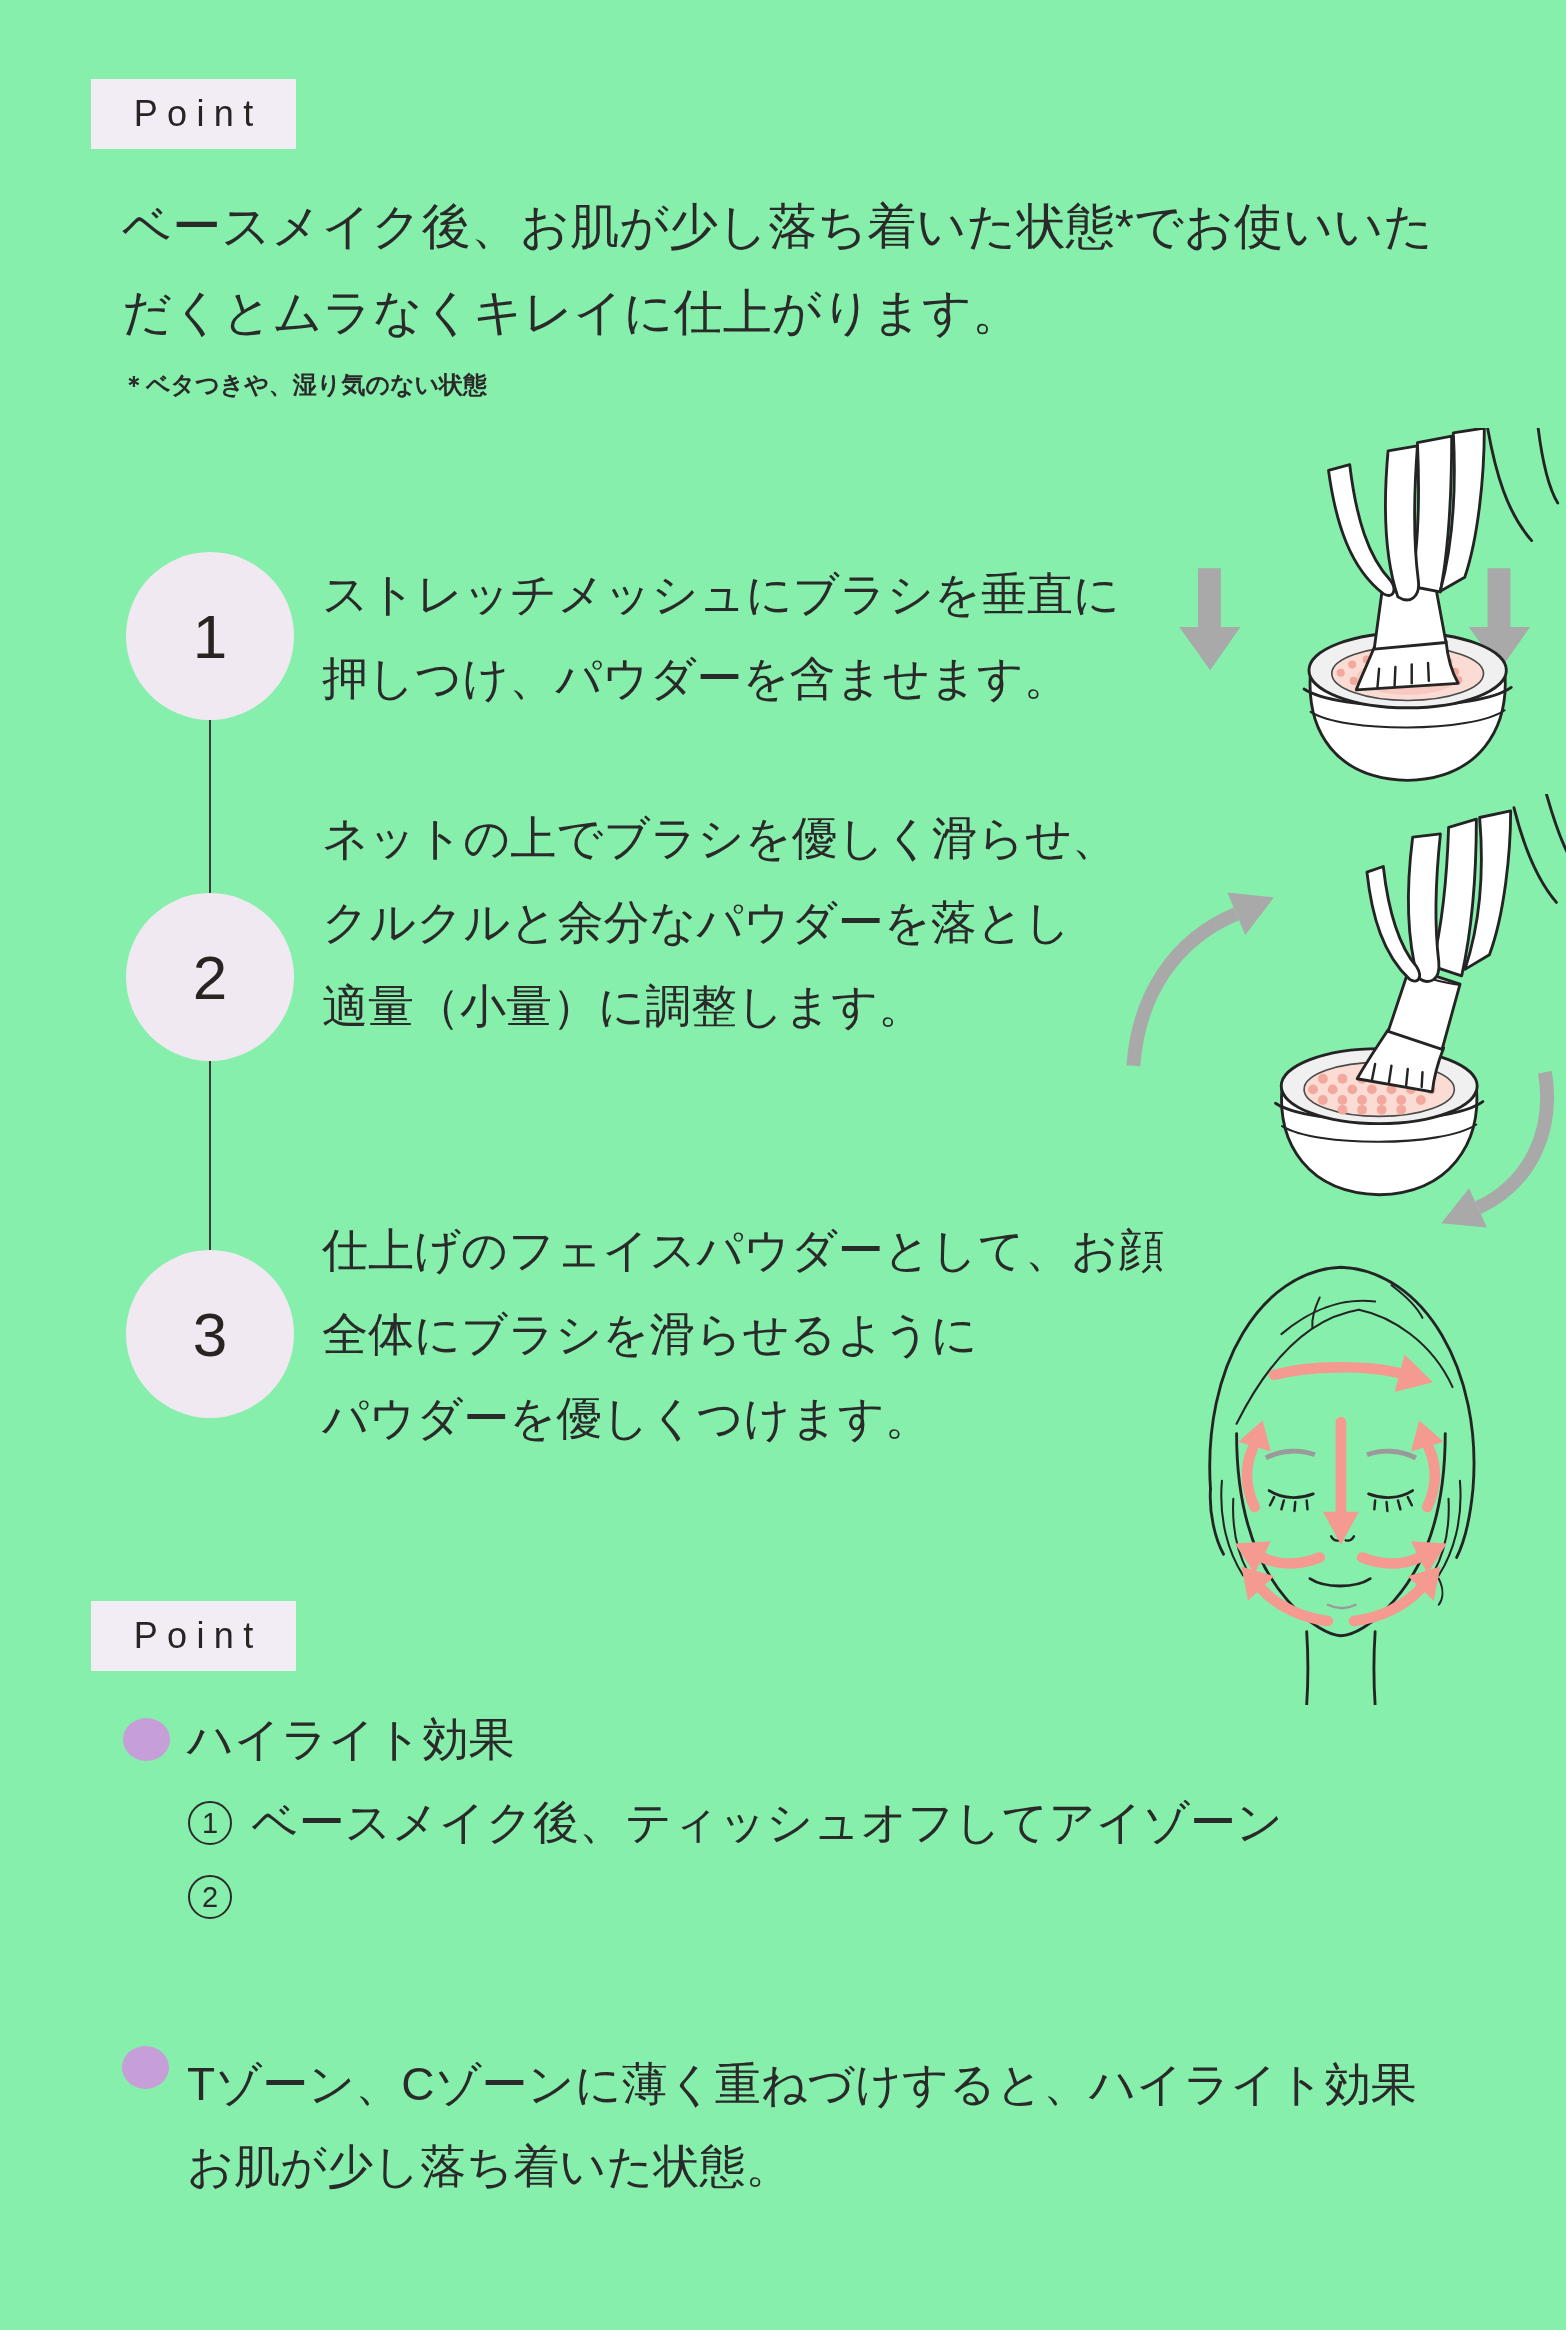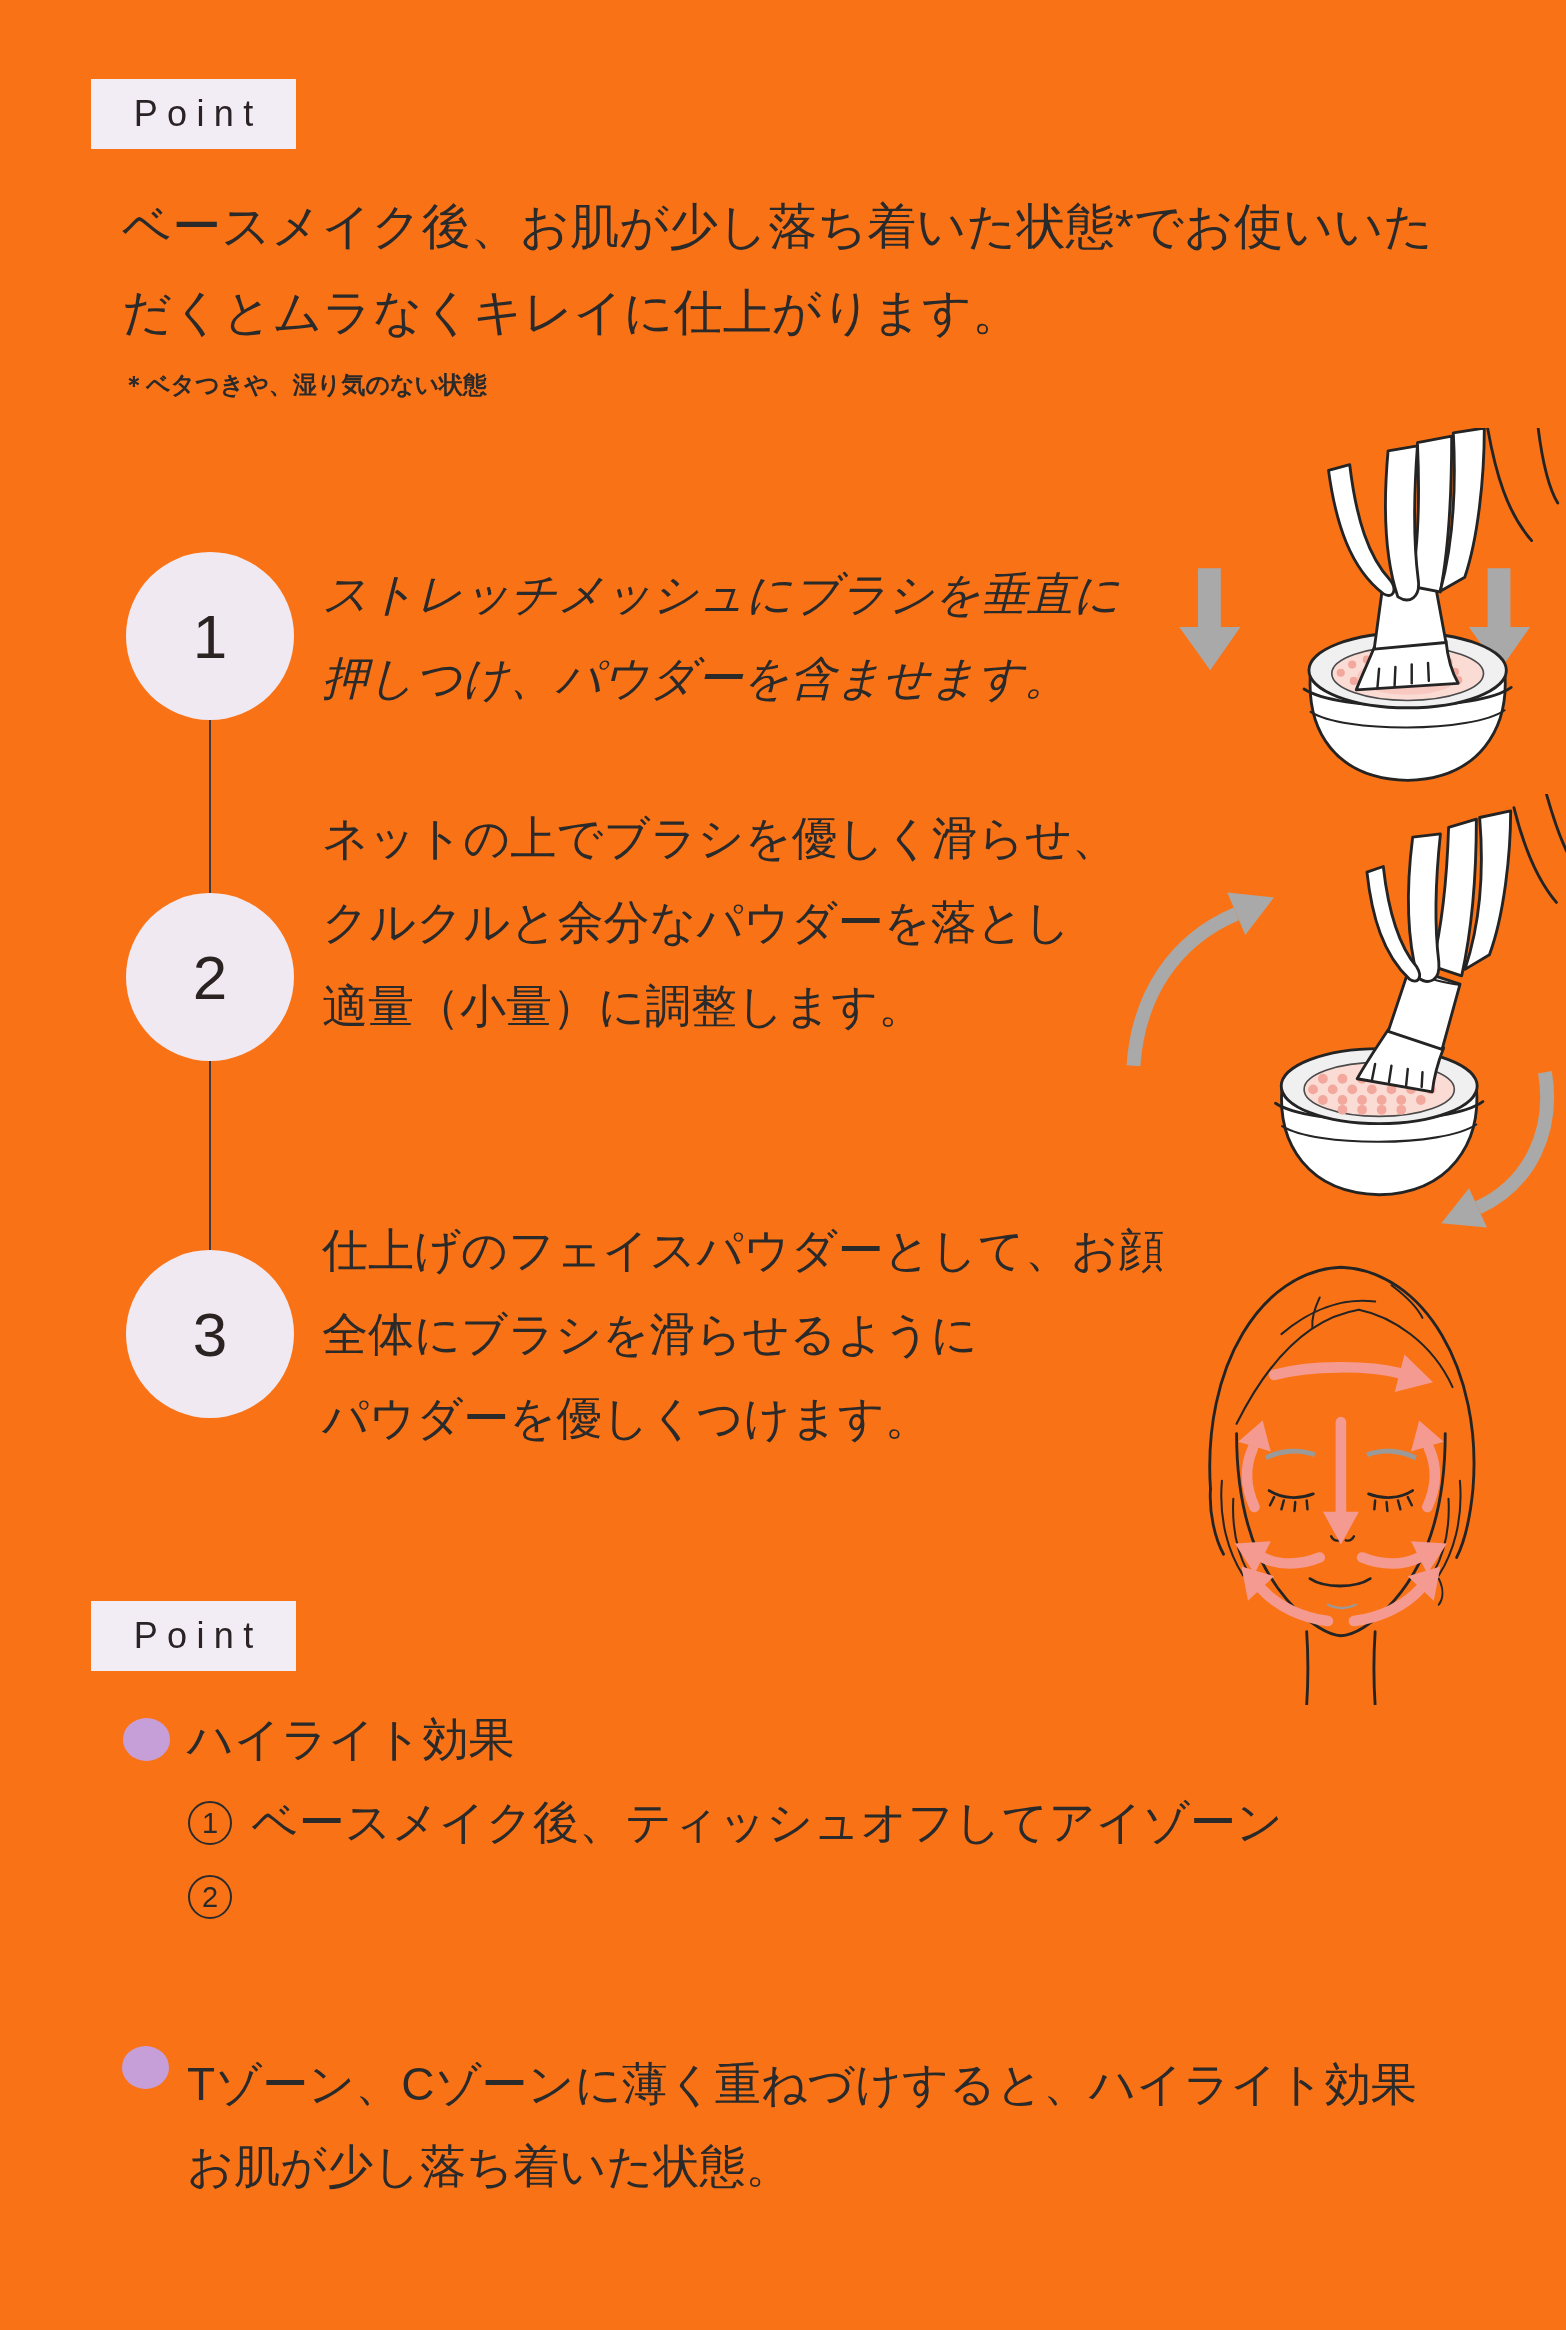--- a/index.html
+++ b/index.html
@@ -1,38 +1,38 @@
 <!DOCTYPE html>
 <html style="--label-bg: #f2ecf4; --circle-bg: #f0e9f1; --bullet: #c79fd8; --text: #2b2a2a; --gray-arrow: #a9a9a9; --pink-arrow: #f59a90; --powder: #fbdcd4; --powder-dot: #f2a89d;font-size:13px"><head>
 <meta charset="utf-8">
 <style>
   :root{
     --label-bg:#f2ecf4; --circle-bg:#f0e9f1; --bullet:#c79fd8; --ink:#242424;
     --text:#2b2a2a; --gray-arrow:#a9a9a9; --pink-arrow:#f59a90;
     --powder:#fbdcd4; --powder-dot:#f2a89d; --rim:#f0f0f0; --soft-gray:#9a9a9a;
   }
   html,body{margin:0;padding:0;background:#fff;}
-  .page{position:relative;width:1567px;height:2330px;background:#f97316;overflow:hidden;
+  .page{position:relative;width:1567px;height:2330px;background:#86efac;overflow:hidden;
         font-family:"Liberation Sans","DejaVu Sans",sans-serif;color:var(--text);}
   .point-label{position:absolute;left:91px;width:205px;height:70px;background:var(--label-bg);
         display:flex;align-items:center;justify-content:center;font-size:36px;color:#2b2226;
         letter-spacing:0.26em;padding-left:0.26em;box-sizing:border-box;}
   .pl-top{top:79px;}
   .pl-bottom{top:1601px;}
   .intro{position:absolute;left:122px;top:183px;font-size:49px;line-height:86px;
         white-space:pre-line;color:var(--text);}
   .note{position:absolute;left:122px;top:360px;font-size:24px;line-height:49px;color:var(--text);font-weight:bold;}
   .connector{position:absolute;left:209px;top:636px;width:1.6px;height:699px;background:#3c3c3c;}
   .step-circle{position:absolute;left:126px;width:168px;height:168px;border-radius:50%;
         background:var(--circle-bg);display:flex;align-items:center;justify-content:center;
         font-size:62px;color:#2b2222;z-index:2;}
   .sc1{top:552px;}.sc2{top:893px;}.sc3{top:1250px;}
   .step-text{position:absolute;left:322px;font-size:46px;line-height:84px;white-space:pre-line;
         color:var(--text);z-index:1;}
-  .st1{top:552px;font-style:italic;}.st2{top:796px;}.st3{top:1208px;}
+  .st1{top:552px;}.st2{top:796px;}.st3{top:1208px;}
   .illus{position:absolute;}
   .illus1{left:1130px;top:428px;width:437px;height:363px;}
   .illus2{left:1122px;top:794px;width:445px;height:434px;}
   .illus3{left:1114px;top:1220px;width:453px;height:485px;}
   .bullet-dot{position:absolute;width:47px;height:43px;border-radius:50%;background:var(--bullet);}
   .bd1{left:123px;top:1718px;}
   .bd2{left:122px;top:2046px;}
   .bullet-heading{position:absolute;left:187px;top:1714px;font-size:46px;line-height:51px;}
   .numbered-item{position:absolute;left:188px;display:flex;align-items:center;gap:19.6px;font-size:46px;}
   .ni1{top:1792px;}

